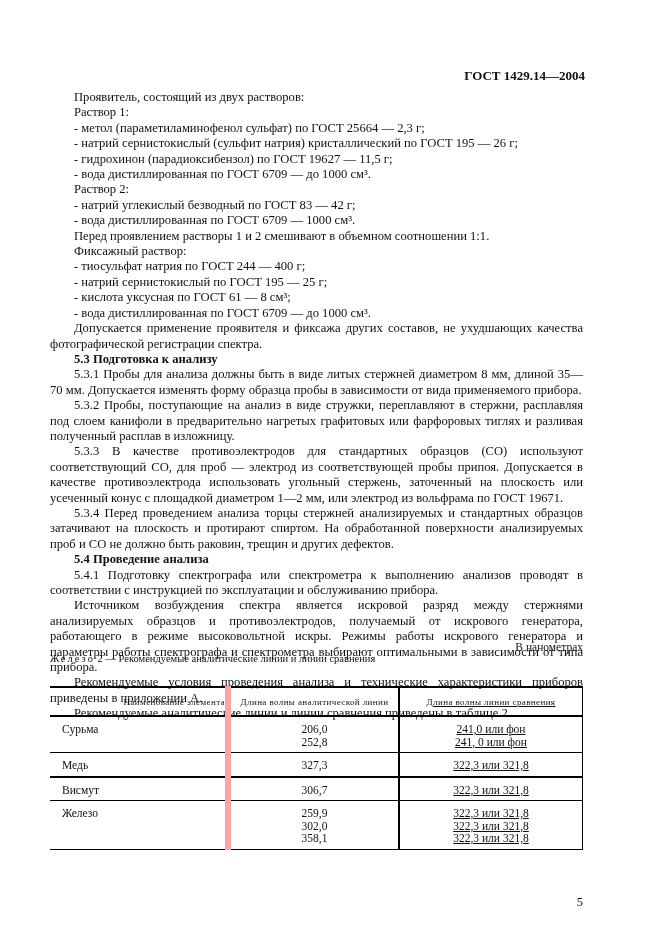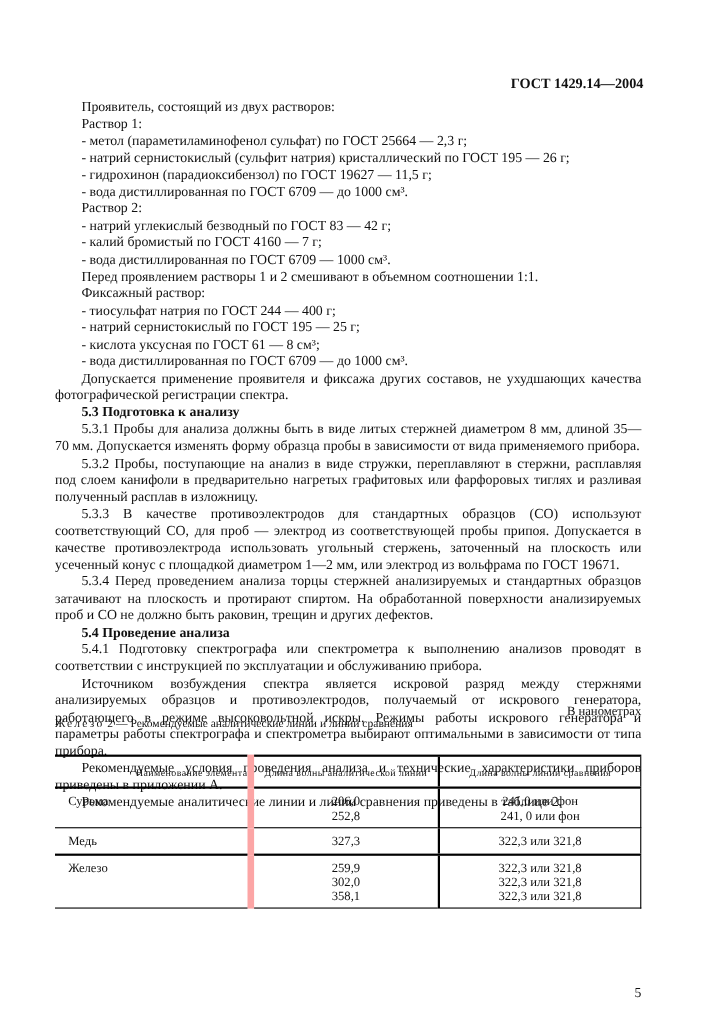--- a/index.html
+++ b/index.html
@@ -14,40 +14,39 @@
   .tcap { position:absolute; left:50px; top:653px; font-size:10.5px; }
   .tcap .sp { letter-spacing:2px; }
   .units { position:absolute; right:78px; top:641px; font-size:11.5px; }
   table { position:absolute; left:50px; top:686px; width:533px; border-collapse:collapse; font-size:11.5px; }
   td, th { padding:0; vertical-align:top; }
   th { font-weight:normal; font-size:9px; letter-spacing:0.4px; height:27px; vertical-align:middle; text-align:right;
        border-top:2px solid #000; border-bottom:2px solid #000; }
   td { border-bottom:1.5px solid #000; line-height:12.5px; padding-top:6px; padding-bottom:4px; }
   .c1 { width:163px; padding-left:12px; }
   .c2 { width:167px; text-align:center; border-left:6px solid #fca5a5; }
-  .c3 { text-align:center; border-left:2px solid #000; border-right:1px solid #000; }
+  .c3 { text-align:center; border-left:2px solid #000; border-right:1px solid #000;text-decoration:underline; }
   th.c1 { padding-left:0; }
   tr.thick td { border-bottom:2.5px solid #000; }
   .pnum { position:absolute; right:78px; top:895px; font-size:12.5px; }
 </style>
 </head>
 <body>
 
 <div class="header">ГОСТ 1429.14—2004</div>
 
 <div class="content">
   <p class="l1">Проявитель, состоящий из двух растворов:</p>
   <p class="l1">Раствор 1:</p>
   <p class="l1">- метол (параметиламинофенол сульфат) по ГОСТ 25664 — 2,3 г;</p>
   <p class="l1">- натрий сернистокислый (сульфит натрия) кристаллический по ГОСТ 195 — 26 г;</p>
   <p class="l1">- гидрохинон (парадиоксибензол) по ГОСТ 19627 — 11,5 г;</p>
   <p class="l1">- вода дистиллированная по ГОСТ 6709 — до 1000 см³.</p>
   <p class="l1">Раствор 2:</p>
   <p class="l1">- натрий углекислый безводный по ГОСТ 83 — 42 г;</p>
-  <p class="l1">- калий бромистый по ГОСТ 4160 — 7 г;</p>
   <p class="l1">- вода дистиллированная по ГОСТ 6709 — 1000 см³.</p>
   <p class="l1">Перед проявлением растворы 1 и 2 смешивают в объемном соотношении 1:1.</p>
   <p class="l1">Фиксажный раствор:</p>
   <p class="l1">- тиосульфат натрия по ГОСТ 244 — 400 г;</p>
   <p class="l1">- натрий сернистокислый по ГОСТ 195 — 25 г;</p>
   <p class="l1">- кислота уксусная по ГОСТ 61 — 8 см³;</p>
   <p class="l1">- вода дистиллированная по ГОСТ 6709 — до 1000 см³.</p>
   <p class="ind">Допускается применение проявителя и фиксажа других составов, не ухудшающих качества фотографической регистрации спектра.</p>
   <p class="ind b">5.3 Подготовка к анализу</p>
   <p class="ind">5.3.1 Пробы для анализа должны быть в виде литых стержней диаметром 8 мм, длиной 35—70 мм. Допускается изменять форму образца пробы в зависимости от вида применяемого прибора.</p>
@@ -82,20 +81,25 @@
 252,8</td>
       <td class="c3" style="white-space:pre-line">241,0 или фон
 241, 0 или фон</td>
     </tr>
     <tr class="thick">
       <td class="c1">Медь</td>
       <td class="c2">327,3</td>
       <td class="c3">322,3 или 321,8</td>
     </tr>
     <tr>
+      <td class="c1">Висмут</td>
+      <td class="c2">306,7</td>
+      <td class="c3">322,3 или 321,8</td>
+    </tr>
+    <tr>
       <td class="c1">Железо</td>
       <td class="c2" style="white-space:pre-line">259,9
 302,0
 358,1</td>
       <td class="c3" style="white-space:pre-line">322,3 или 321,8
 322,3 или 321,8
 322,3 или 321,8</td>
     </tr>
   </tbody>
 </table>

